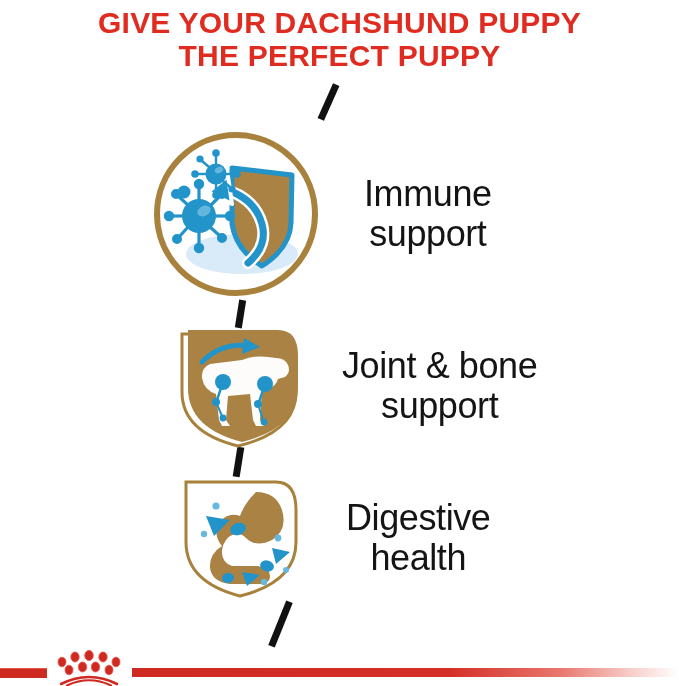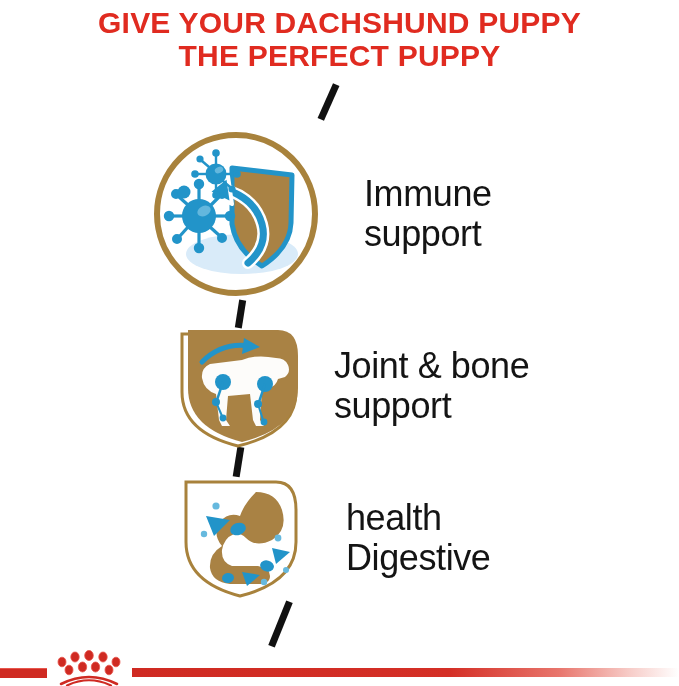--- a/index.html
+++ b/index.html
@@ -56,23 +56,23 @@
 
   .feature-label {
     font-family: "Liberation Sans", sans-serif;
     font-weight: normal;
     color: #141414;
     font-size: 36px;
     line-height: 40px;
     letter-spacing: -0.4px;
   }
   #row-immune .feature-label { margin-left: 42px; }
-  #row-joint  .feature-label { margin-left: 30px; }
+  #row-joint  .feature-label { margin-left: 38px; }
   #row-digest .feature-label { margin-left: 42px; }
-  .feature-label .lbl-line { display: block; white-space: nowrap; }
+  .feature-label .lbl-line { display: block; white-space: nowrap; text-align: center; }
 
   
   .dash {
     position: absolute;
     background: #111111;
   }
   #dash-1 { left: 325px; top:  83px; width: 7px;  height: 38px; transform: rotate(24deg); }
   #dash-2 { left: 237px; top: 300px; width: 7px;  height: 28px; transform: rotate(9deg); }
   #dash-3 { left: 235px; top: 447px; width: 7px;  height: 30px; transform: rotate(9deg); }
   #dash-4 { left: 277px; top: 600px; width: 7px;  height: 48px; transform: rotate(22deg); }
@@ -260,22 +260,22 @@
         <path d="M70 100 L88 103 L75 114 Z" fill="#2294c9"></path>
 
         <circle cx="44" cy="34" r="3.6" fill="#66b9de"></circle>
         <circle cx="32" cy="62" r="3.2" fill="#66b9de"></circle>
         <circle cx="106" cy="66" r="3.4" fill="#66b9de"></circle>
         <circle cx="92" cy="110" r="3.2" fill="#66b9de"></circle>
         <circle cx="114" cy="98" r="3" fill="#66b9de"></circle>
       </svg>
     </div>
     <div class="feature-label">
+      <span class="lbl-line">Digestive</span>
       <span class="lbl-line">health</span>
-      <span class="lbl-line">Digestive</span>
     </div>
   </div>
 
   <div id="brandbar">
     <div id="bar-left"></div>
     <div id="bar-right"></div>
     <div id="paw-logo">
       <svg viewBox="0 0 80 36" width="80" height="36">
         <g fill="#cf2a22" stroke="#e8564c" stroke-width="0.8">
 

